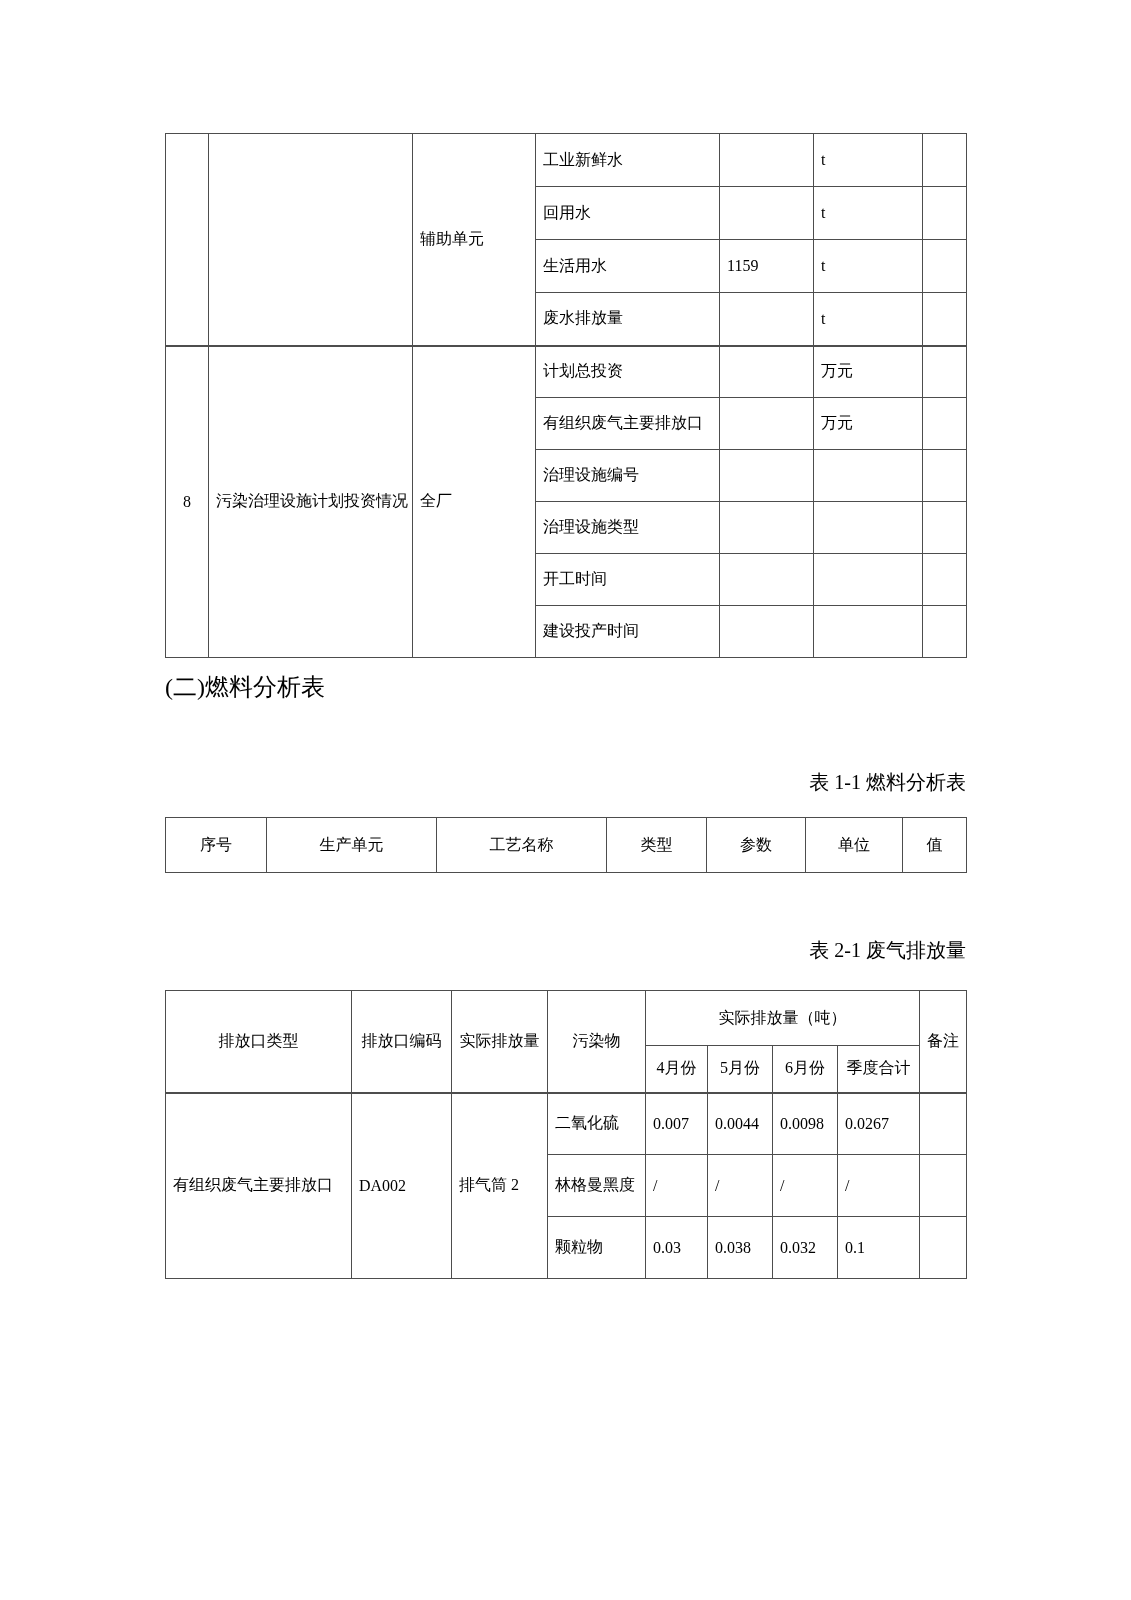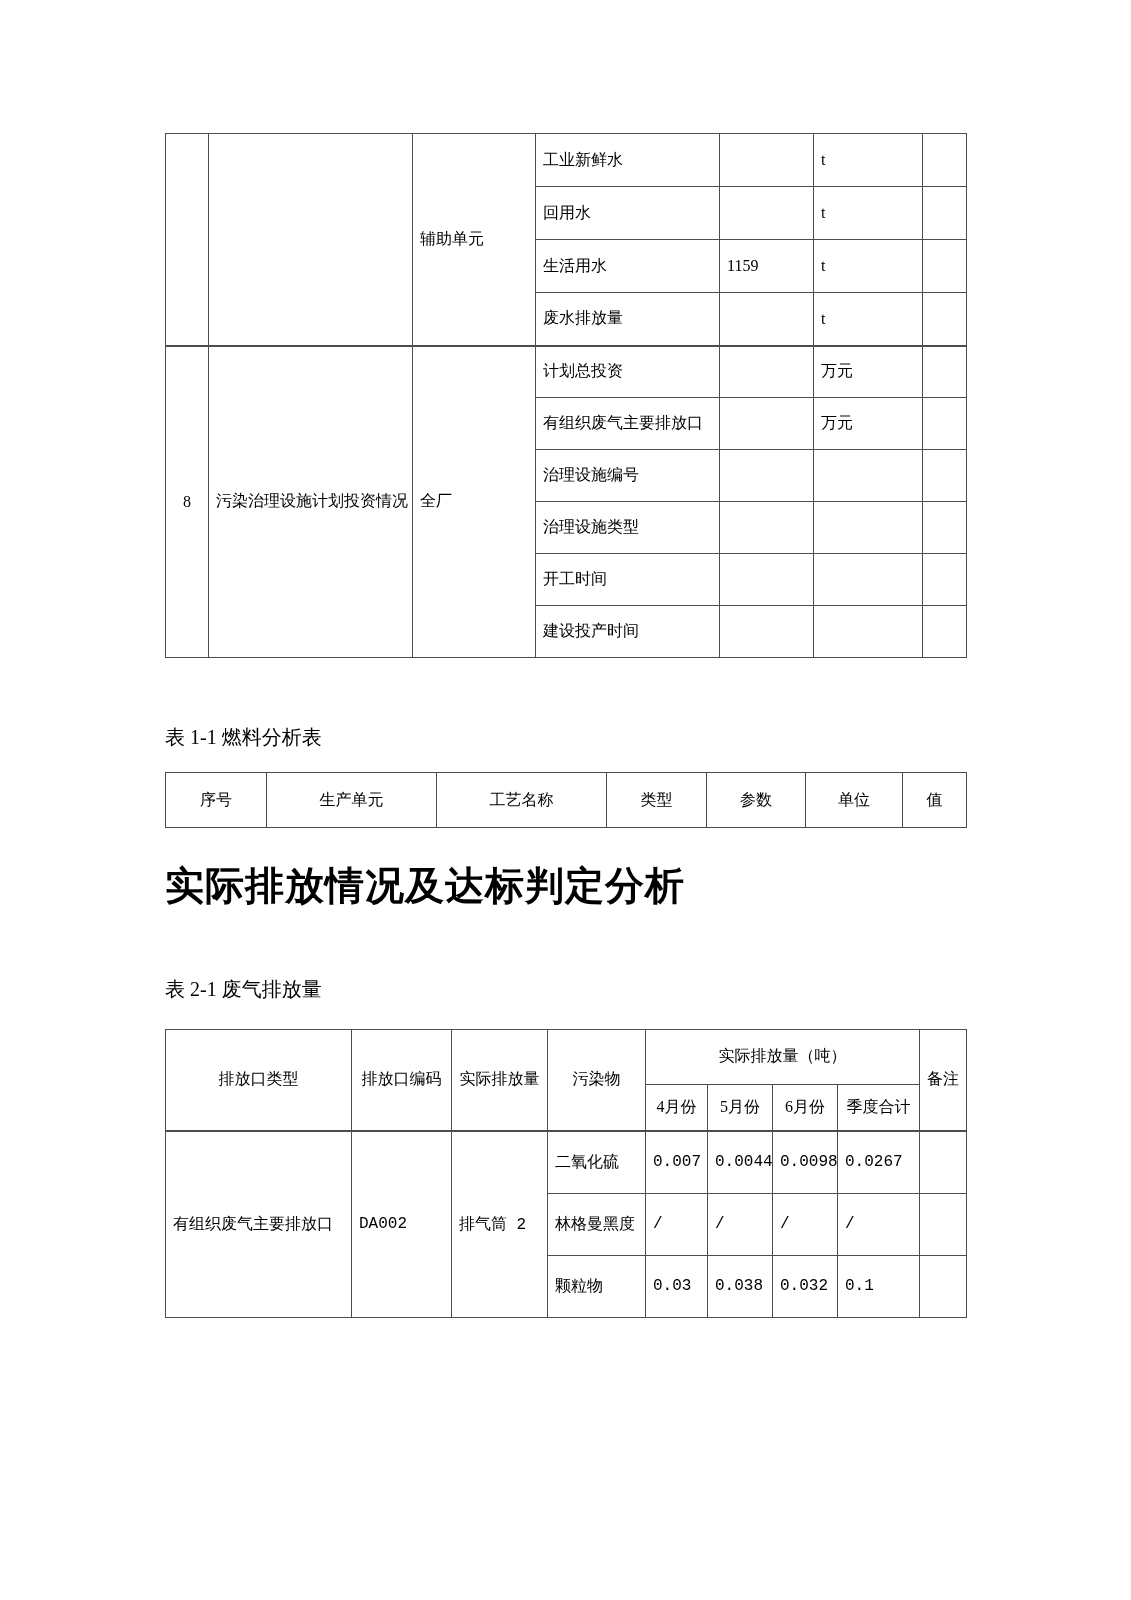--- a/index.html
+++ b/index.html
@@ -37,33 +37,33 @@
   
   .rowA td { height: 53px; }
   .rowB td { height: 52px; }
 
   
   .fuel-head th { height: 55px; }
 
   
   .em-head1 th { height: 55px; }
   .em-head2 th { height: 47px; }
-  .em-row td { height: 62px; font-family: Liberation Mono, monospace; }
+  .em-row td { height: 62px; }
 
   .section-heading {
     margin: 14px 0 0 165px;
     font-size: 24px;
     font-weight: normal;
     line-height: 1.3;
   }
   .section-heading.second { margin-top: 24px; }
   .table-caption {
     margin: 66px 0 0 165px;
     width: 801px;
-    text-align: left;
+    text-align: right;
     font-size: 20px;
     line-height: 1.35;
   }
   .table-caption.second { margin-top: 64px; }
   .caption-gap-table { margin-top: 21px; }
   .main-heading {
     margin: 33px 0 0 165px;
     font-size: 39px;
     font-weight: bold;
     line-height: 1.3;
@@ -151,20 +151,21 @@
         </tr>
         <tr class="rowB">
           <td>建设投产时间</td>
           <td></td>
           <td></td>
           <td></td>
         </tr>
       </tbody>
     </table>
 
+    <div class="section-heading">(二)燃料分析表</div>
 
     <div class="table-caption">表 1-1 燃料分析表</div>
 
     <table class="caption-gap-table">
       <colgroup>
         <col style="width:101px">
           <col style="width:170px">
           <col style="width:170px">
         <col style="width:100px">
           <col style="width:99px">
@@ -177,21 +178,20 @@
           <th class="c">生产单元</th>
           <th class="c">工艺名称</th>
           <th class="c">类型</th>
           <th class="c">参数</th>
           <th class="c">单位</th>
           <th class="c">值</th>
         </tr>
       </tbody>
     </table>
 
-    <div class="main-heading">实际排放情况及达标判定分析</div>
 
 
     <div class="table-caption second">表 2-1 废气排放量</div>
 
     <table class="em-table">
       <colgroup>
         <col style="width:186px">
           <col style="width:100px">
           <col style="width:96px">
           <col style="width:98px">

